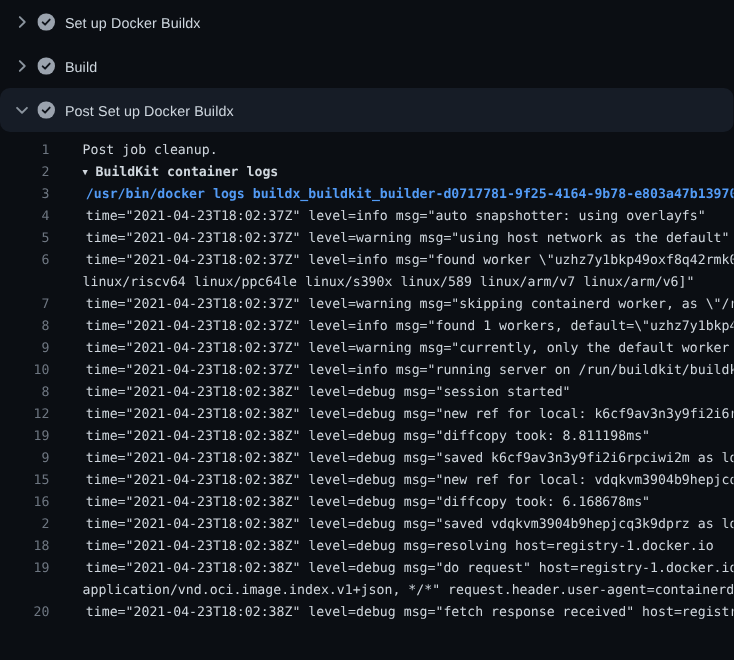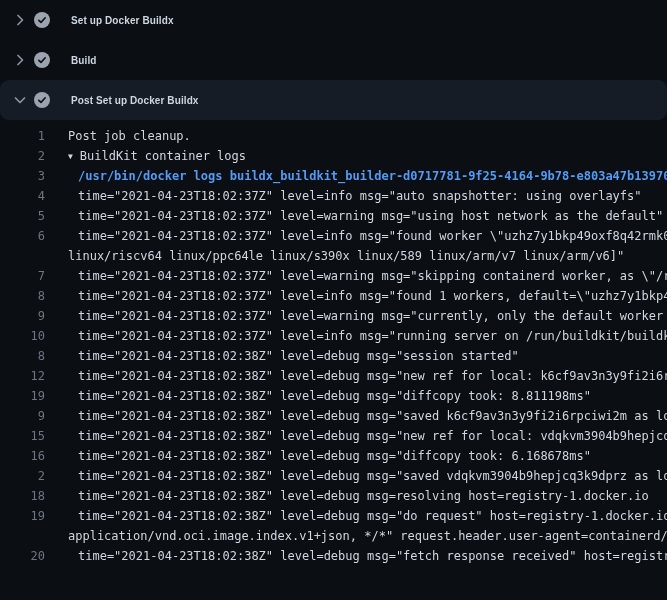--- a/index.html
+++ b/index.html
@@ -33,23 +33,23 @@
     display: flex; align-items: center; justify-content: center;
     flex: none;
     margin-right: 6px;
   }
   .status {
     width: 16px; height: 16px;
     display: flex; align-items: center; justify-content: center;
     flex: none;
   }
   .title {
-    margin-left: 21px;
-    font-size: 10px;
-    font-weight: 700;
+    margin-left: 9px;
+    font-size: 13px;
+    font-weight: 400;
     color: var(--title);
     letter-spacing: 0.1px;
   }
   .log-lines {
     padding-top: 6px;
     font-family: "DejaVu Sans Mono", "Liberation Mono", monospace;
     font-size: 12px;
     color: var(--log_text);
   }
   .log-row {
@@ -59,24 +59,24 @@
     white-space: pre;
     overflow: hidden;
   }
   .ln {
     width: 45px;
     flex: none;
     text-align: right;
     color: var(--line_number);
     cursor: pointer;
   }
-  .lc { flex: none; margin-left: 23px; }
+  .lc { flex: none; margin-left: 30px; }
   .kind-log .lc, .kind-command .lc { margin-left: 33px; }
   .kind-command .lc { color: var(--command_blue); font-weight: 600; }
-  .kind-group .lc { cursor: pointer; }
+  .kind-group .lc { cursor: pointer; font-weight: bold; }
   .tri {
     display: inline-block;
     font-size: 8px;
     vertical-align: 1.5px;
     margin-right: 7px;
   }
 </style>
 </head>
 <body>
 

